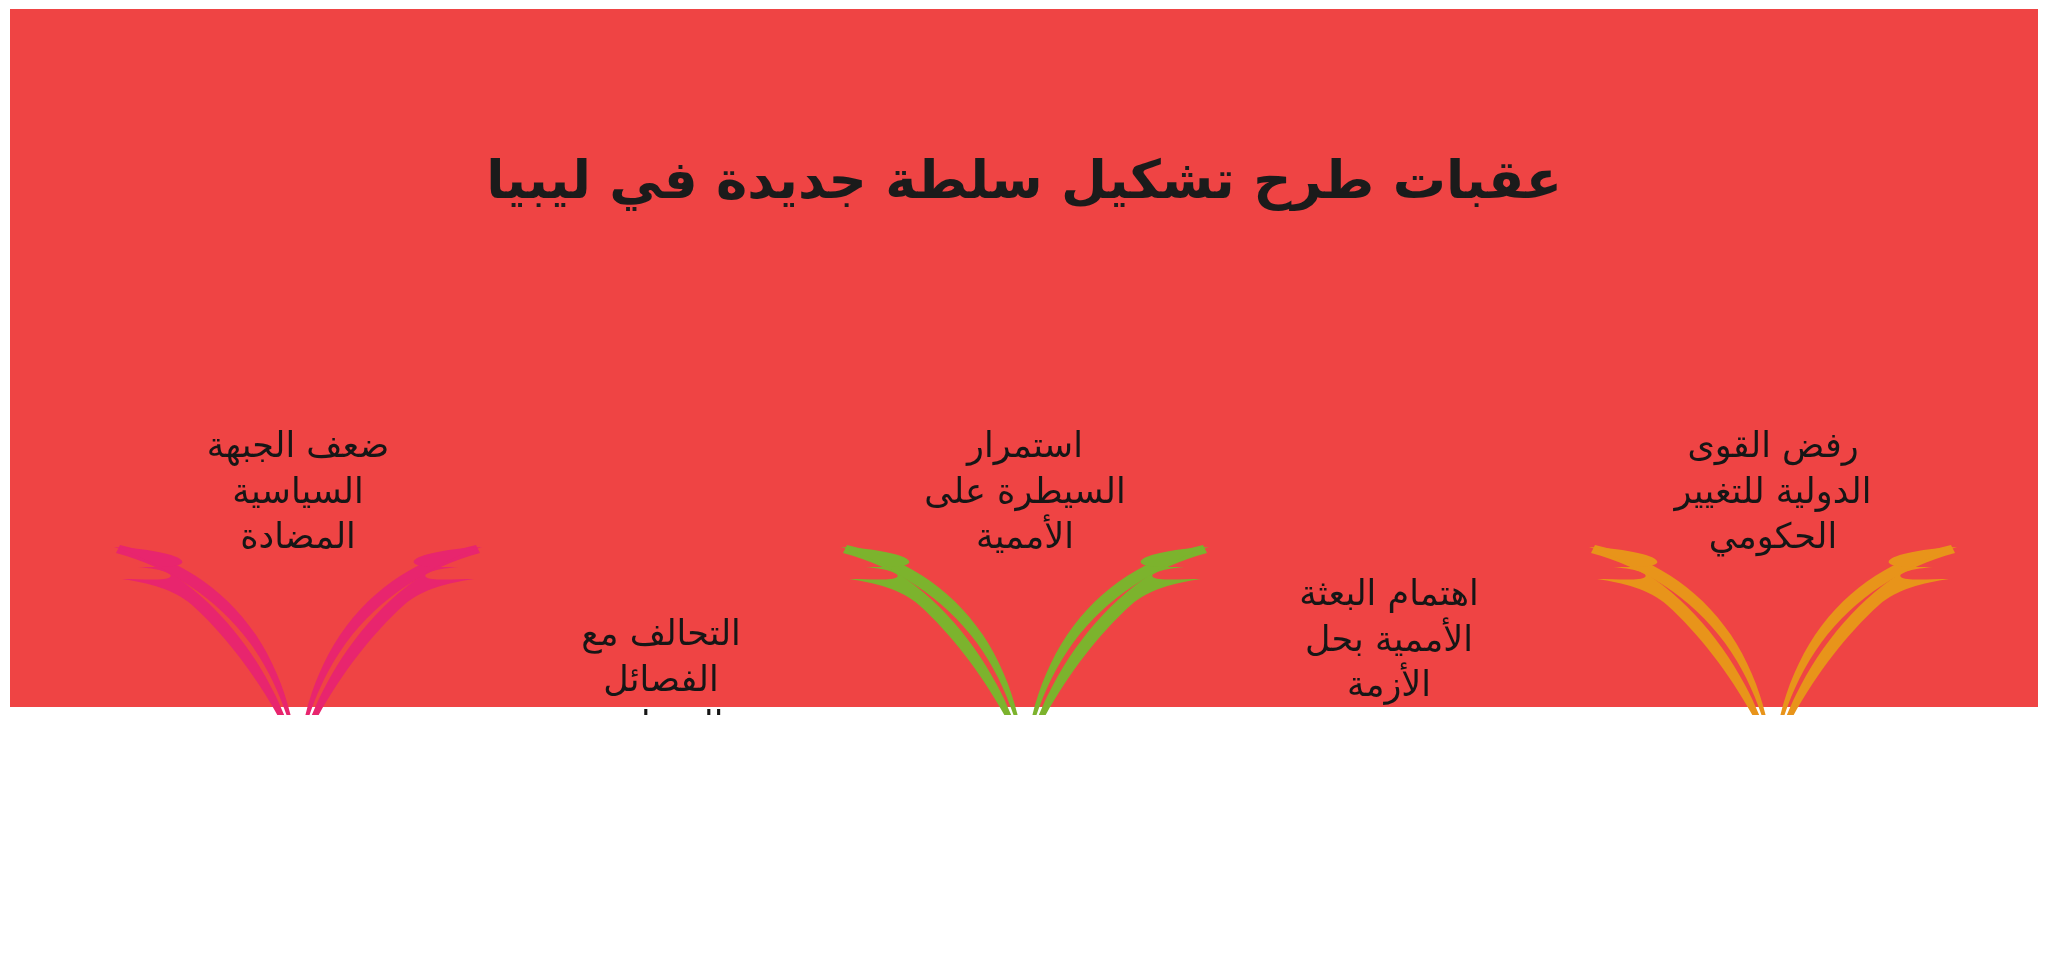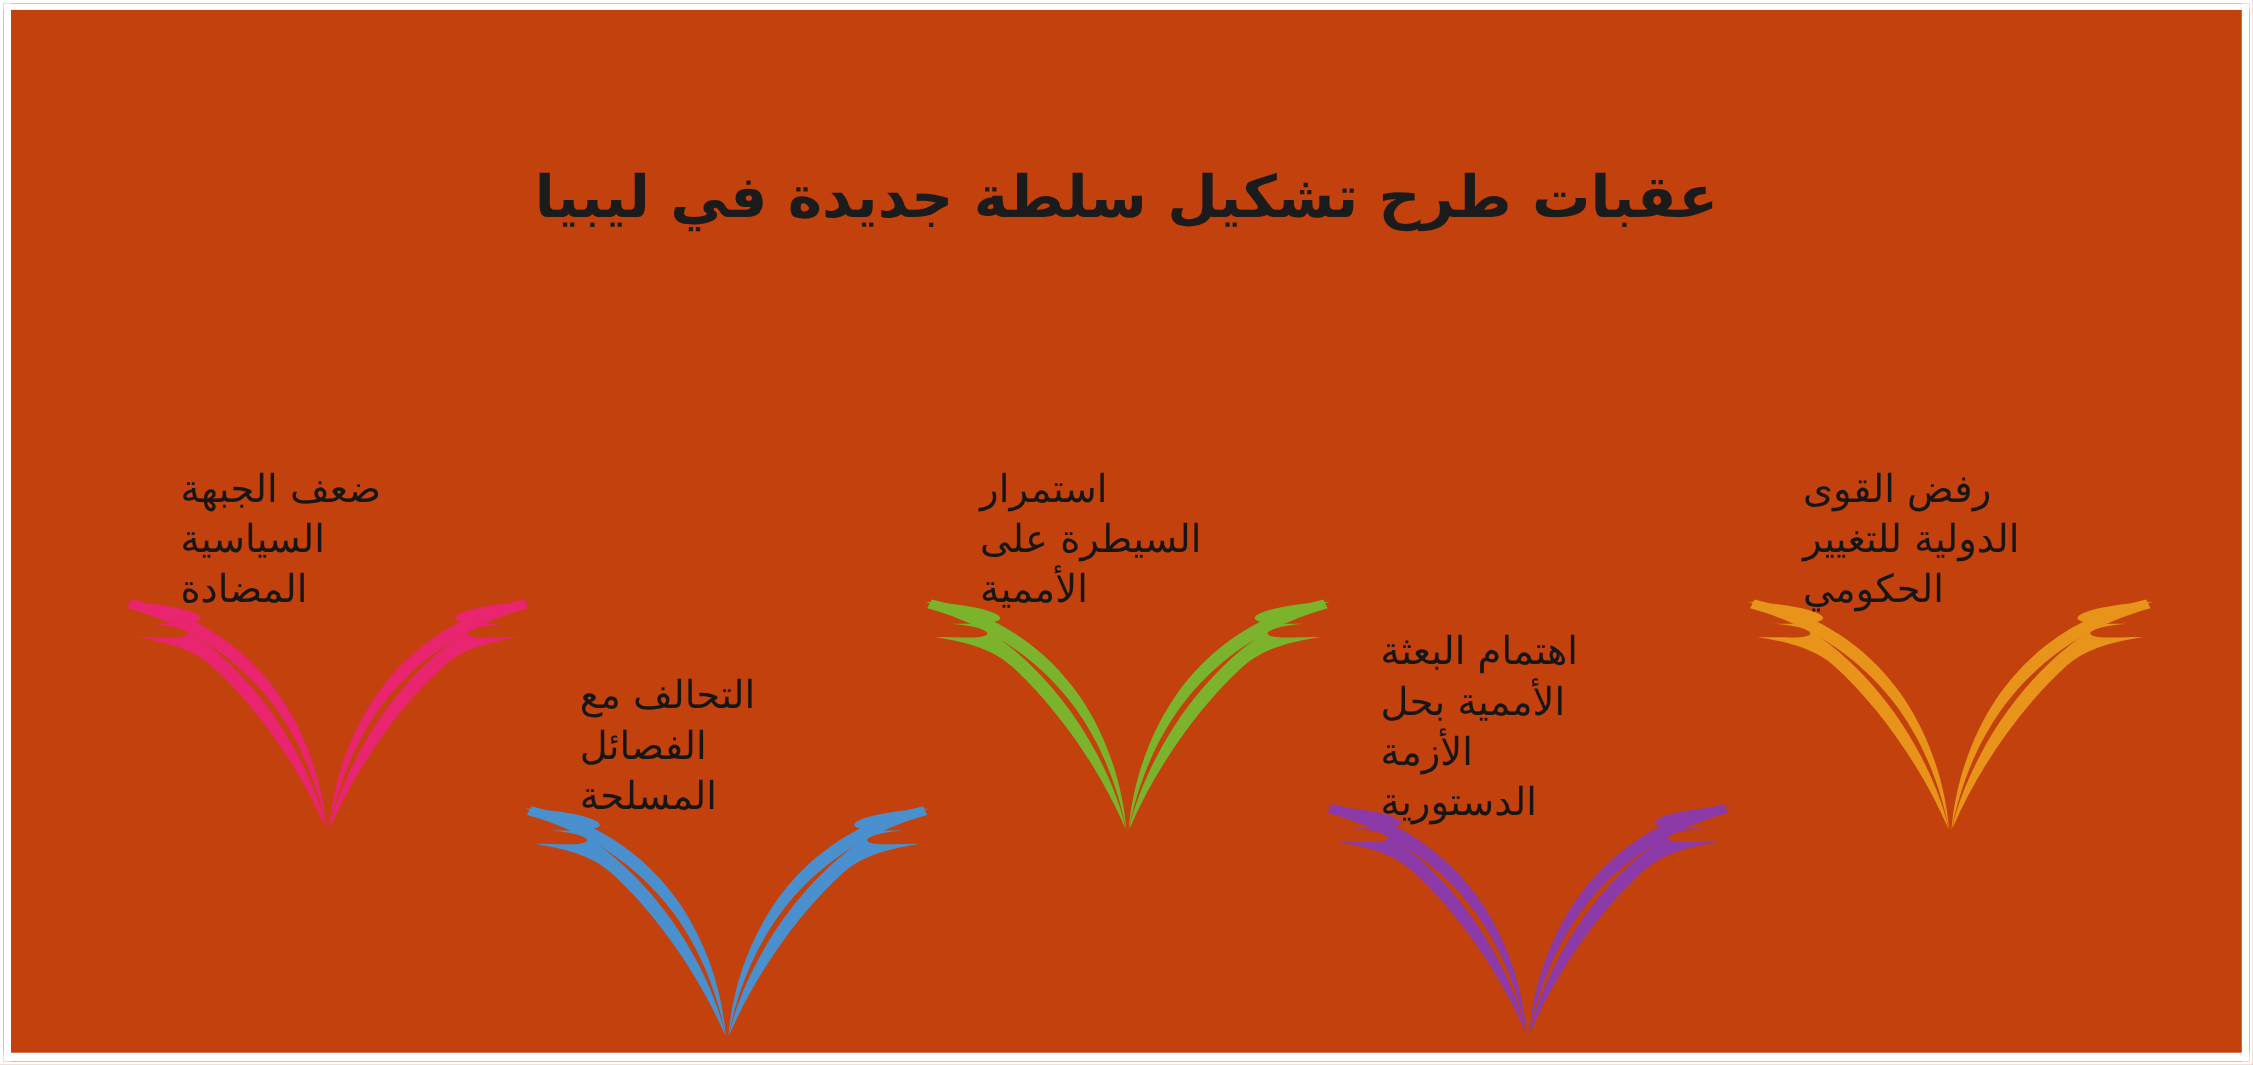--- a/index.html
+++ b/index.html
@@ -5,22 +5,22 @@
 <style>
   html,body{margin:0;padding:0;}
   body{
     width:2048px;height:968px;
     background:#ffffff;
     font-family:"DejaVu Sans","Liberation Sans",sans-serif;
     overflow:hidden;
   }
   #canvas{
     position:relative;
-    width:2048px;height:968px;
-    background:#c2410c;
+    width:2048px;height:718px;
+    background:#ef4444;
     box-sizing:border-box;
     border:3px solid #ffffff;
     overflow:hidden;
   }
   
   .frame-edge{
     position:absolute;background:#ffffff;
   }
   .frame-edge.top{left:0;top:0;width:2048px;height:6px;}
   .frame-edge.bottom{left:0;bottom:0;width:2048px;height:8px;}
@@ -52,21 +52,21 @@
     left:0;top:0;
     width:380px;height:215px;
     overflow:visible;
     pointer-events:none;
   }
   .node .cap{
     position:absolute;
     left:50%;
     transform:translateX(-50%);
     width:268px;
-    text-align:left;
+    text-align:center;
     direction:rtl;
     color:#161616;
     font-size:35px;
     line-height:1.30;
     font-weight:normal;
     white-space:pre-line;
   }
 </style>
 </head>
 <body>

